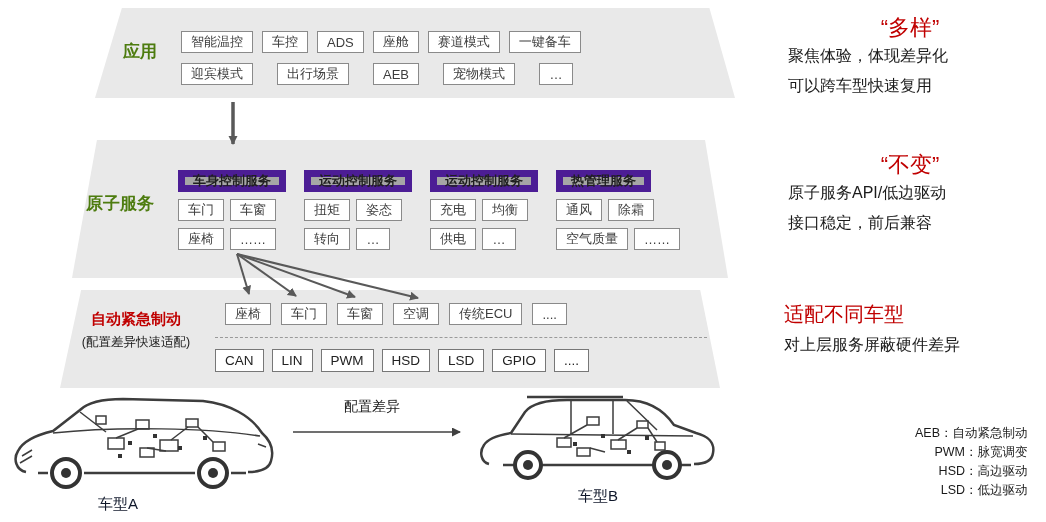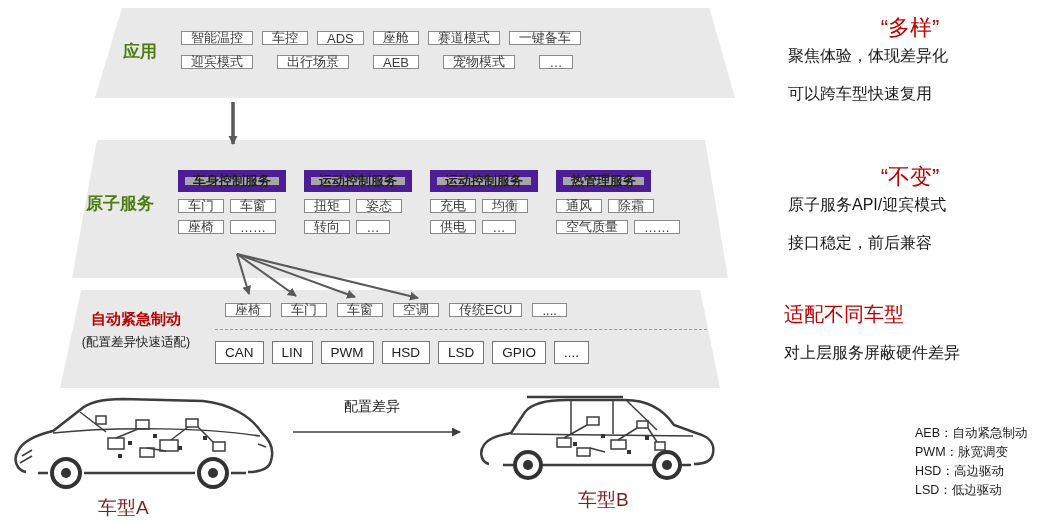--- a/index.html
+++ b/index.html
@@ -15,21 +15,21 @@
 
   .band-label { position:absolute; color:#4d7c0f; font-weight:bold; font-size:17px; white-space:nowrap; }
   .b1-label { left:28px; top:32px; }
   .b2-label { left:14px; top:52px; }
 
   .b3-labelblock { position:absolute; left:0; top:20px; width:152px; text-align:center; }
   .b3-title { color:#c00000; font-weight:bold; font-size:15px; }
   .b3-sub { color:#1a1a1a; font-size:12.5px; margin-top:5px; white-space:nowrap; }
 
   .chip { display:inline-flex; align-items:center; justify-content:center; background:#fff;
-          border:1px solid #8a8a8a; color:#3d3d3d; font-size:13px; height:14px; padding:0 9px;
+          border:1px solid #8a8a8a; color:#3d3d3d; font-size:13px; height:22px; padding:0 9px;
           white-space:nowrap; min-width:34px; }
   .chip-row { display:flex; gap:9px; }
 
   .b1-content { position:absolute; left:86px; top:23px; display:flex; flex-direction:column; gap:10px; }
   .b1-row2 { gap:24px; }
 
   .b2-groups { position:absolute; left:106px; top:30px; display:flex; gap:18px; }
   .group { display:flex; flex-direction:column; gap:7px; }
   .ghead { background:#a6a6a6; border:7px solid #4c1d95; color:#1f1f1f; font-weight:bold;
            font-size:13px; height:22px; display:inline-flex; align-items:center; padding:0 8px;
@@ -37,34 +37,34 @@
   .group .chip-row { gap:6px; }
 
   .b3-content { position:absolute; left:155px; top:13px; }
   .b3-devices { margin-left:10px; gap:10px; }
   .b3-divider { border-top:1px dashed #9a9a9a; width:492px; margin-top:12px; }
   .b3-buses { margin-top:11px; gap:8px; }
   .rchip { border-radius:0; border:1.5px solid #777; color:#222; font-size:13.5px; height:23px; }
 
   .note { position:absolute; width:252px; }
   .note-diverse { left:784px; top:13px; }
-  .note-stable  { left:784px; top:162px; }
+  .note-stable  { left:784px; top:150px; }
   .note-adapt   { left:780px; top:301px; }
   .note-title { color:#c00000; font-weight:normal; font-size:22px; text-align:center; }
   .note-title.adapt { font-size:20px; text-align:left; padding-left:4px; }
-  .note-line { color:#1a1a1a; font-size:16px; line-height:26px; margin-top:12px; padding-left:4px; white-space:nowrap; }
+  .note-line { color:#1a1a1a; font-size:16px; line-height:26px; margin-top:4px; padding-left:4px; white-space:nowrap; }
   .note-line.first { margin-top:0; }
   .note-adapt .note-line { }
 
-  .legend { position:absolute; left:915px; top:424px; font-size:12.5px; line-height:19px; color:#1a1a1a; }
+  .legend { position:absolute; left:915px; top:424px; font-size:12.5px; line-height:19px; color:#1a1a1a;text-align:right; }
   .legend div { white-space:nowrap; }
 
   .cfg-label { position:absolute; left:344px; top:398px; font-size:14px; color:#1a1a1a; }
   .diff-text { position:absolute; left:297px; top:440px; font-size:13.5px; line-height:23px; color:#1a1a1a; }
-  .car-label { position:absolute; font-size:19px; color:#7f1d1d; }
+  .car-label { position:absolute; font-size:15px; color:#0f172a; }
   .car-a-label { left:98px;  top:495px; }
   .car-b-label { left:578px; top:487px; }
 
   .car { position:absolute; }
   .car-a { left:8px;   top:386px; }
   .car-b { left:475px; top:390px; }
 </style>
 </head>
 <body>
 
@@ -174,21 +174,21 @@
   </div>
 
   <div class="note note-diverse">
     <div class="note-title">“多样”</div>
     <div class="note-line first">聚焦体验，体现差异化</div>
     <div class="note-line">可以跨车型快速复用</div>
   </div>
 
   <div class="note note-stable">
     <div class="note-title">“不变”</div>
-    <div class="note-line first">原子服务API/迎宾模式</div>
+    <div class="note-line first">原子服务API/低边驱动</div>
     <div class="note-line">接口稳定，前后兼容</div>
   </div>
 
   <div class="note note-adapt">
     <div class="note-title adapt">适配不同车型</div>
     <div class="note-line">对上层服务屏蔽硬件差异</div>
   </div>
 
   <div class="legend">
     <div>AEB：自动紧急制动</div>

